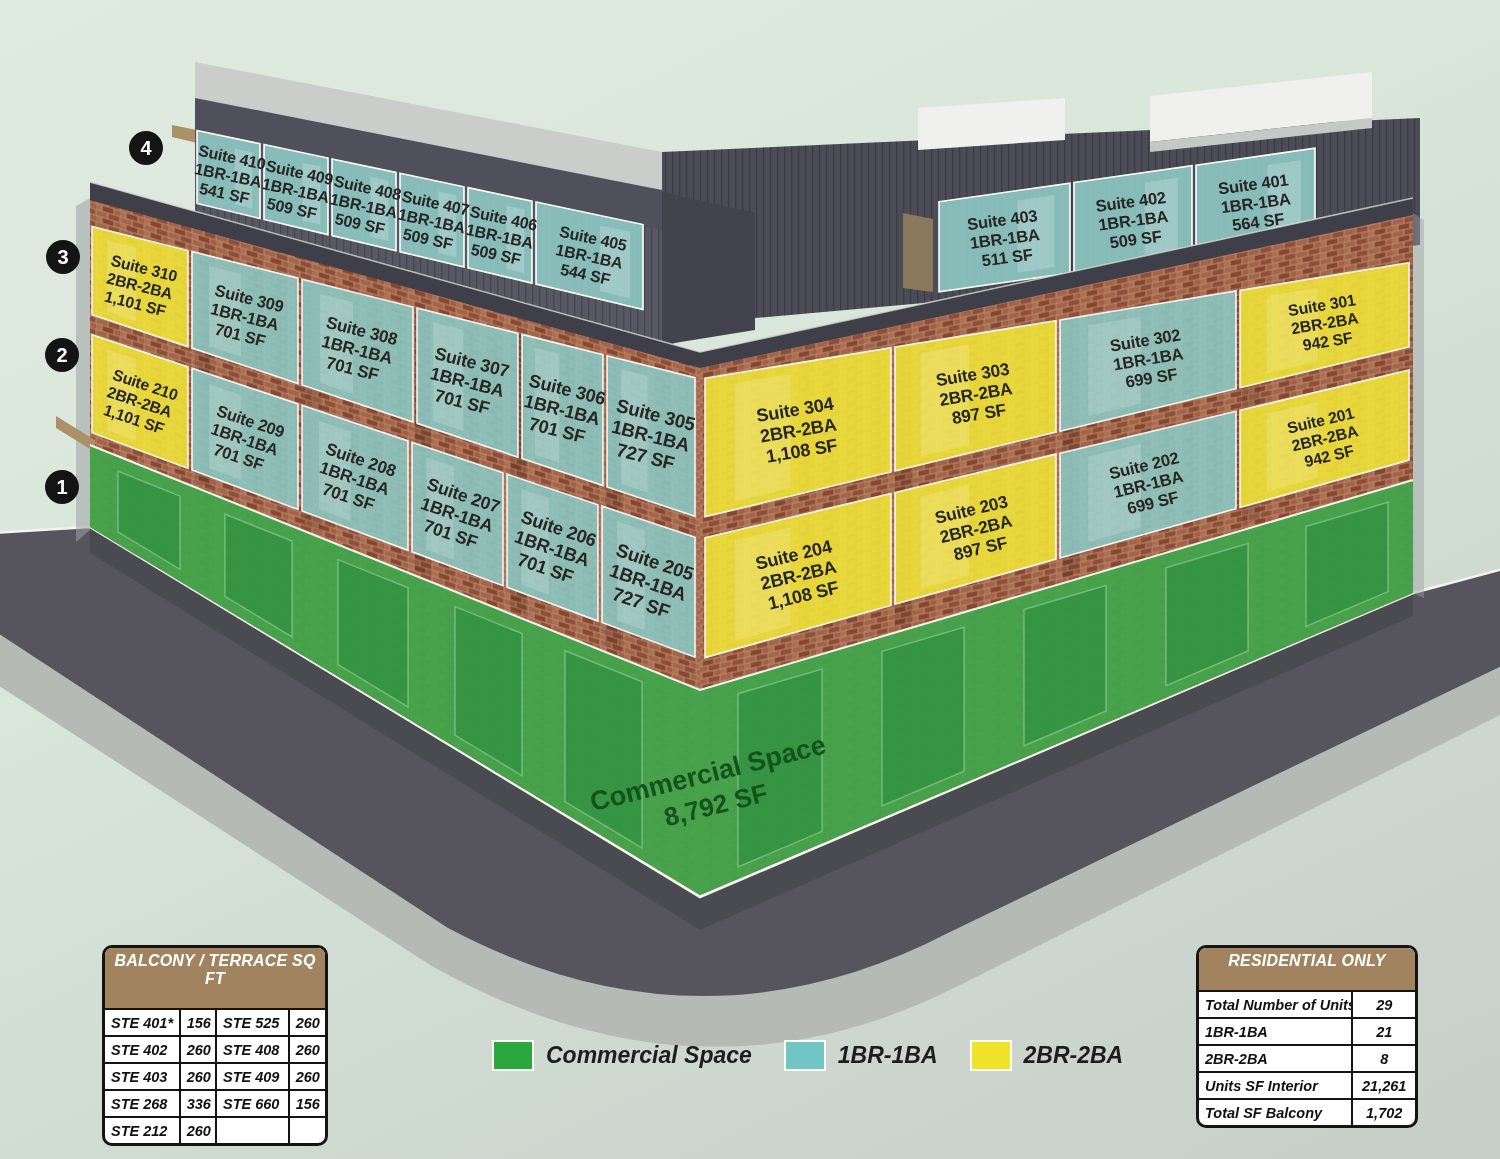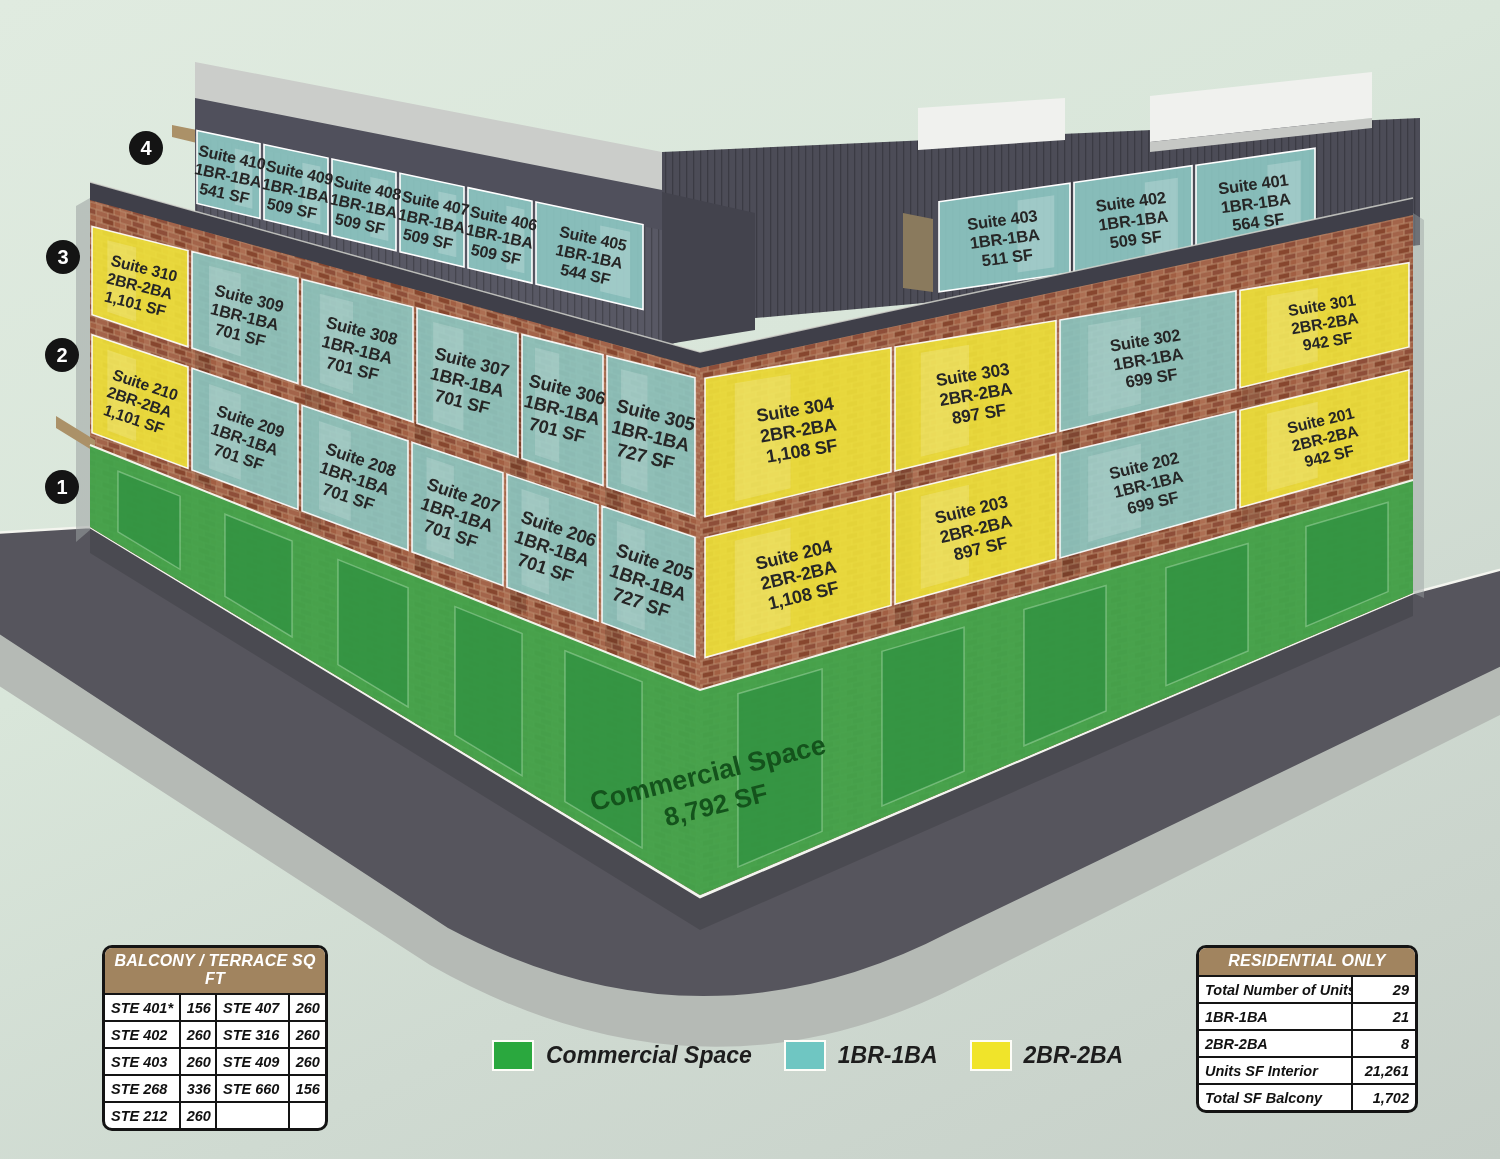--- a/index.html
+++ b/index.html
@@ -13,33 +13,33 @@
     position:absolute;width:34px;height:34px;border-radius:50%;
     background:#141414;color:#fff;font-weight:bold;font-size:20px;
     display:flex;align-items:center;justify-content:center;line-height:1;
   }
   .info-table{
     position:absolute;border:3px solid #141414;border-radius:10px;background:#fff;
     overflow:hidden;font-style:italic;font-weight:bold;color:#111;
   }
   .info-table .tbl-title{
     background:#a1845f;color:#fff;text-align:center;font-size:16px;
-    padding:4px 6px 5px;border-bottom:2px solid #141414;letter-spacing:.2px;
+    padding:4px 6px 20px;border-bottom:2px solid #141414;letter-spacing:.2px;
   }
   .info-table table{border-collapse:collapse;width:100%;table-layout:fixed;}
   .info-table td{
     border:2px solid #141414;font-size:14.5px;padding:2px 6px;height:21px;
     white-space:nowrap;overflow:hidden;
   }
   .info-table tr td:first-child{border-left:none;}
   .info-table tr td:last-child{border-right:none;}
   .info-table tr:last-child td{border-bottom:none;}
   .info-table tr:first-child td{border-top:none;}
   td.lab{text-align:left;}
-  td.val{text-align:right;}
+  td.val{text-align:center;}
   #legend{
     position:absolute;left:492px;top:1040px;display:flex;align-items:center;gap:32px;
   }
   .legend-item{display:flex;align-items:center;gap:12px;}
   .legend-swatch{width:38px;height:27px;border:2px solid #fdfdf8;}
   .legend-label{font-size:23px;font-weight:bold;font-style:italic;color:#1d1d1d;white-space:nowrap;}
   .suite-text{font-weight:bold;fill:#262626;text-anchor:middle;letter-spacing:-0.2px;}
 </style>
 </head>
 <body>
@@ -231,27 +231,27 @@
         <colgroup>
           <col style="width:74px">
           <col style="width:36px">
           <col style="width:72px">
           <col style="width:36px">
         </colgroup>
       <tbody id="balcony-body">
           <tr>
             <td class="lab">STE 401*</td>
             <td class="val">156</td>
-            <td class="lab">STE 407</td>
+            <td class="lab">STE 525</td>
             <td class="val">260</td>
           </tr>
           <tr>
             <td class="lab">STE 402</td>
             <td class="val">260</td>
-            <td class="lab">STE 316</td>
+            <td class="lab">STE 408</td>
             <td class="val">260</td>
           </tr>
           <tr>
             <td class="lab">STE 403</td>
             <td class="val">260</td>
             <td class="lab">STE 409</td>
             <td class="val">260</td>
           </tr>
           <tr>
             <td class="lab">STE 268</td>

